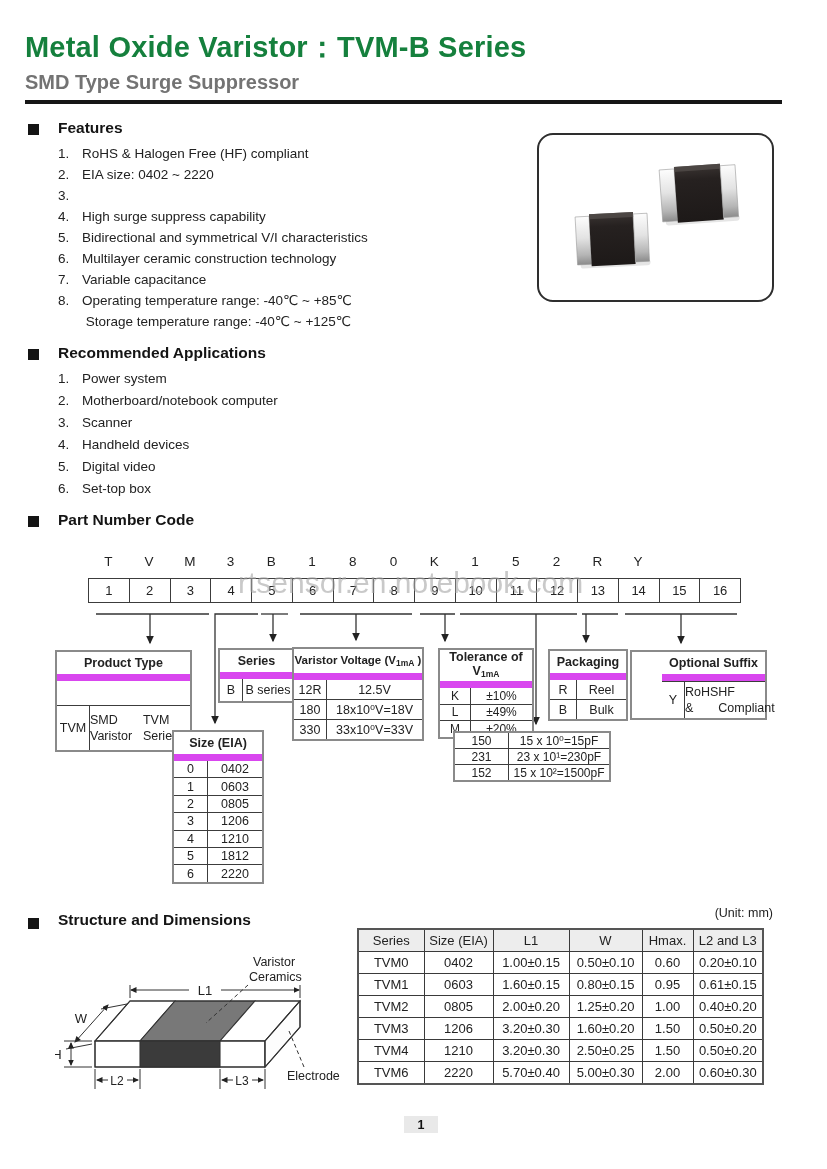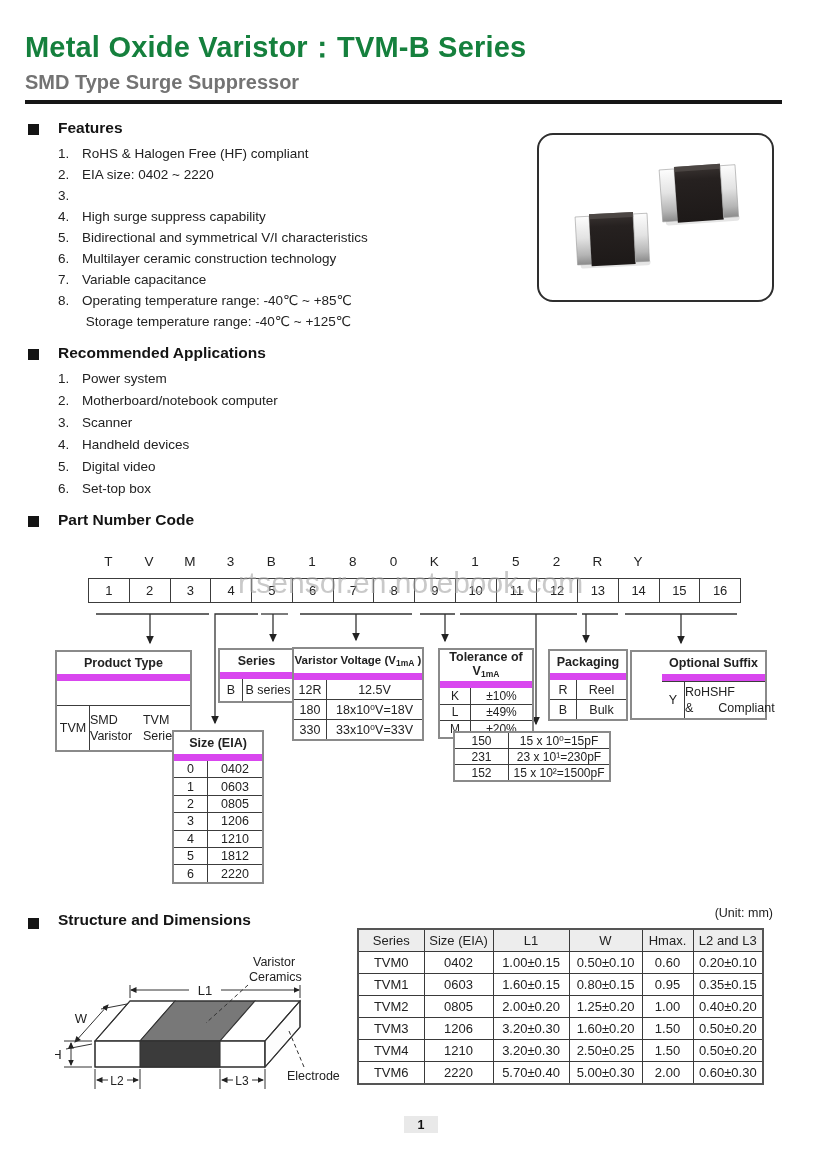--- a/index.html
+++ b/index.html
@@ -555,21 +555,21 @@
         <td>0.50±0.10</td>
         <td>0.60</td>
         <td>0.20±0.10</td>
       </tr>
         <tr>
         <td>TVM1</td>
         <td>0603</td>
         <td>1.60±0.15</td>
         <td>0.80±0.15</td>
         <td>0.95</td>
-        <td>0.35±0.15</td>
+        <td>0.61±0.15</td>
       </tr>
         <tr>
         <td>TVM2</td>
         <td>0805</td>
         <td>2.00±0.20</td>
         <td>1.25±0.20</td>
         <td>1.00</td>
         <td>0.40±0.20</td>
       </tr>
         <tr>

